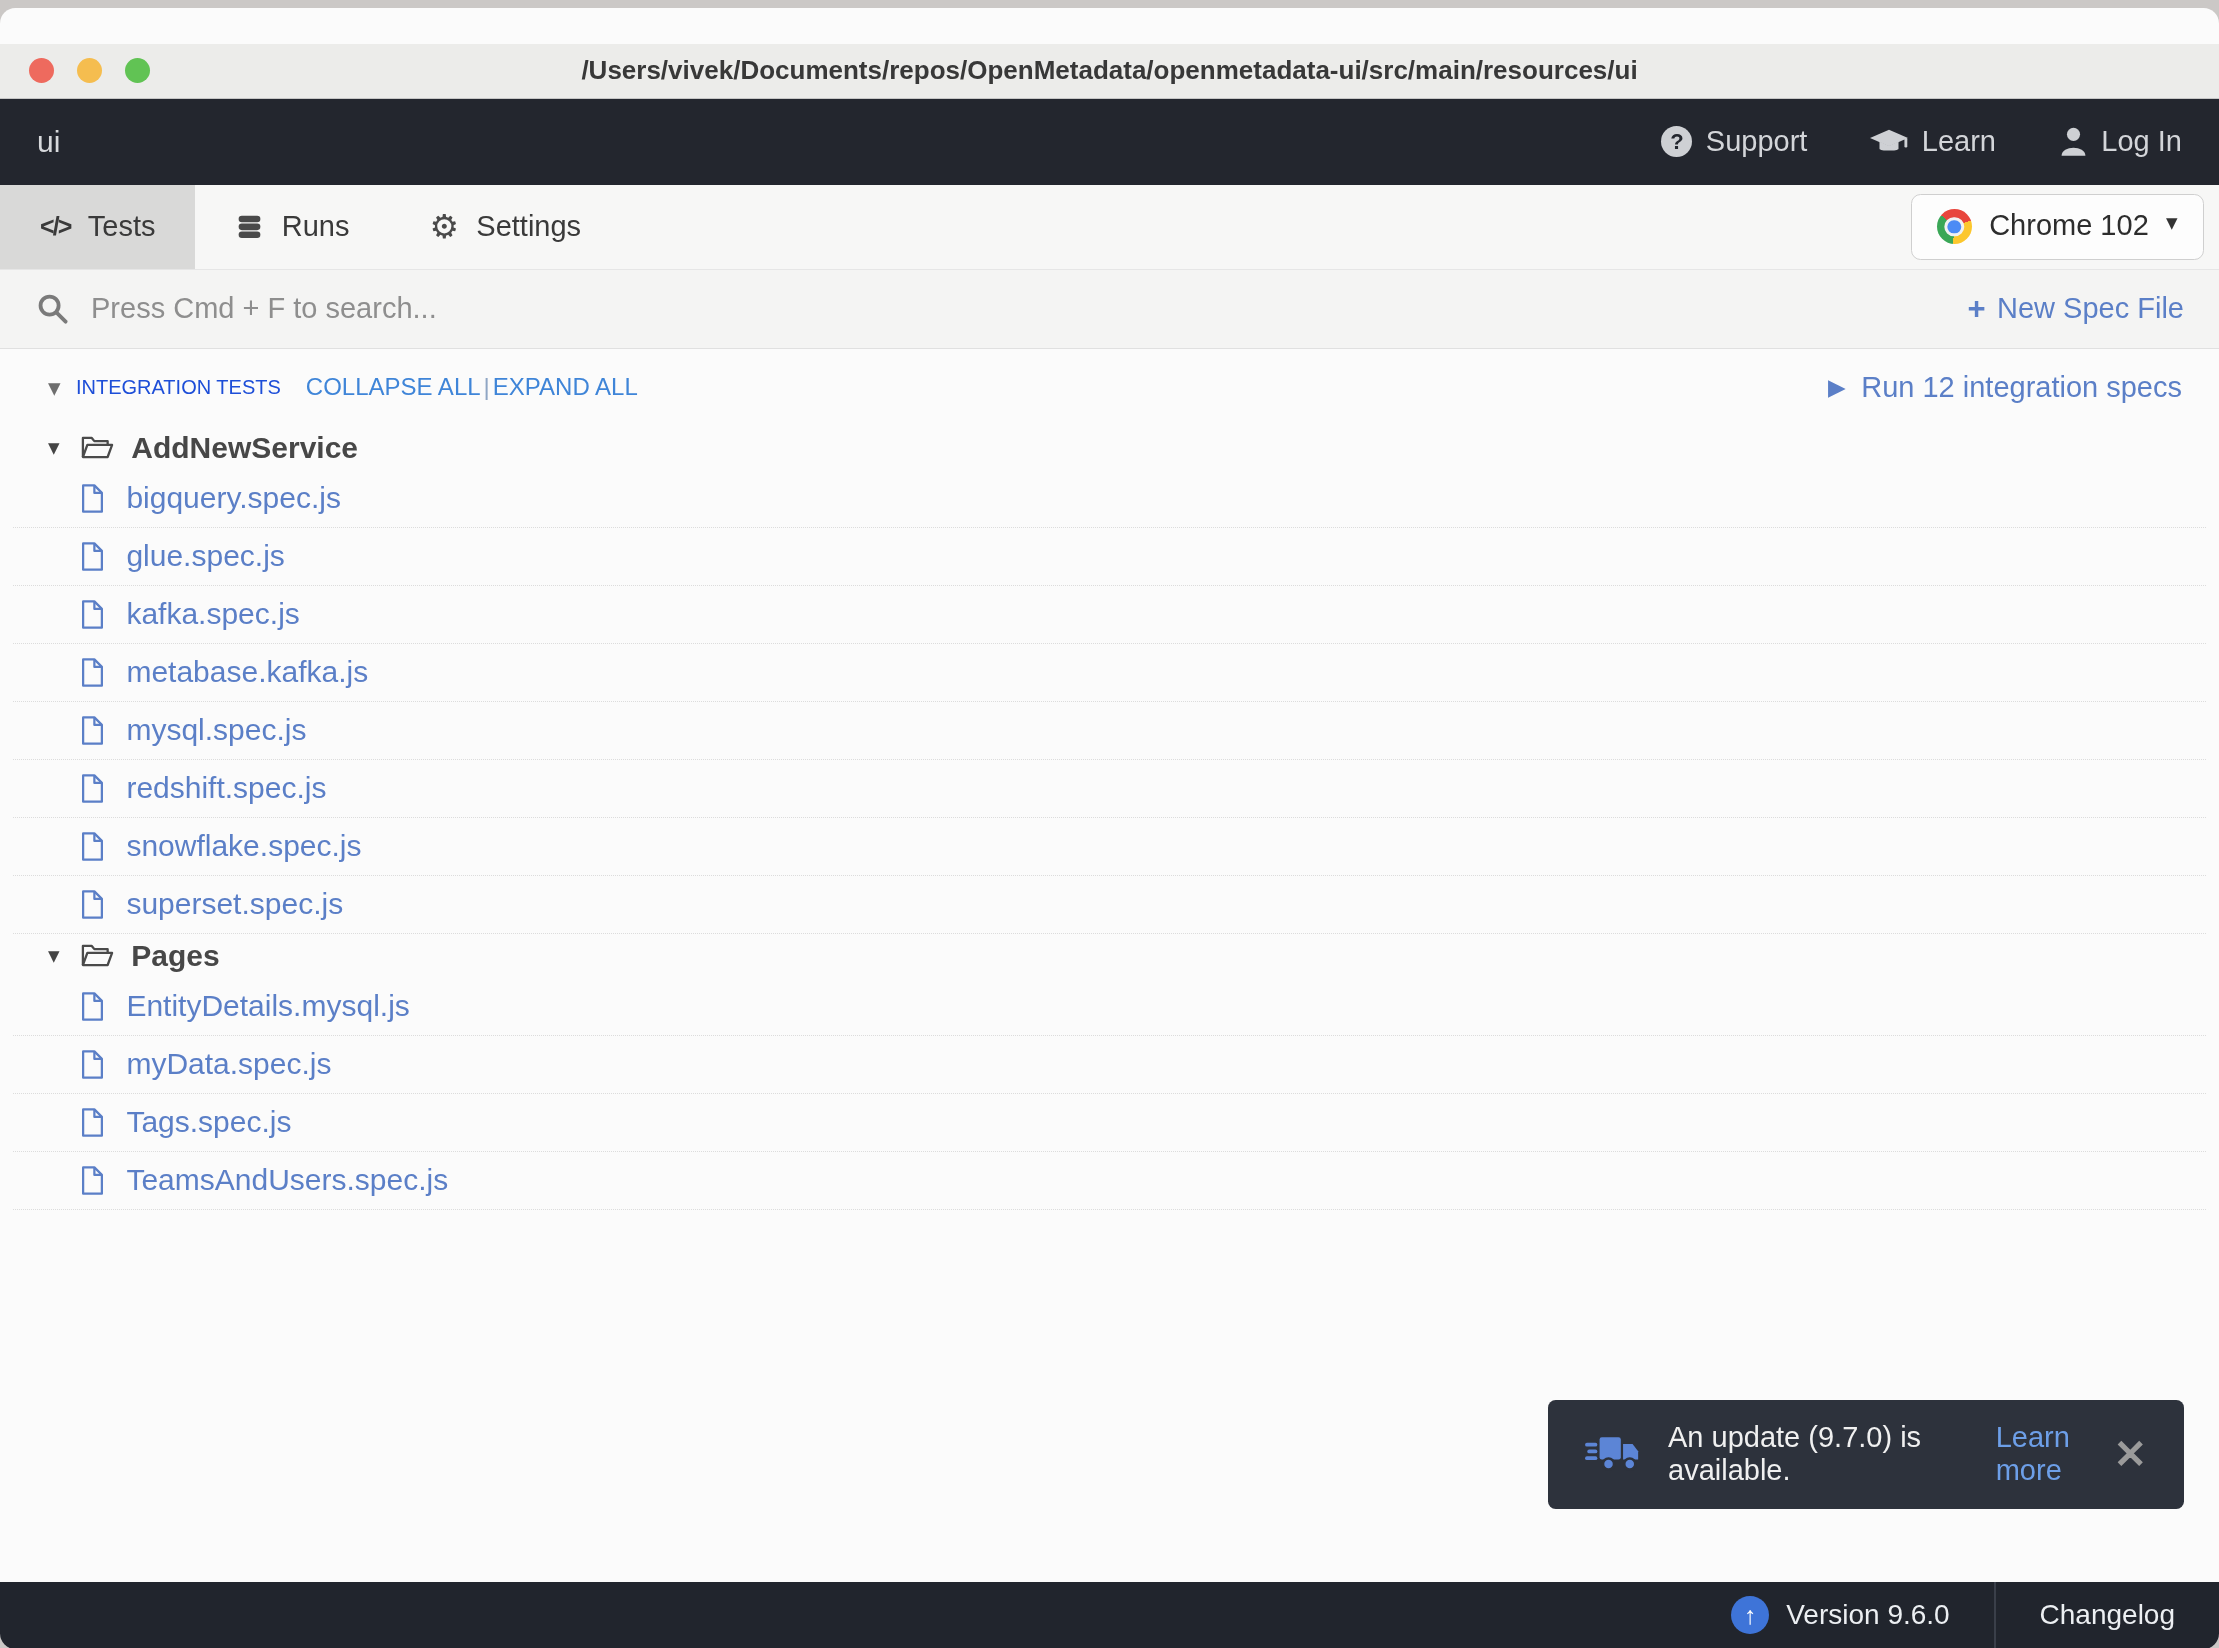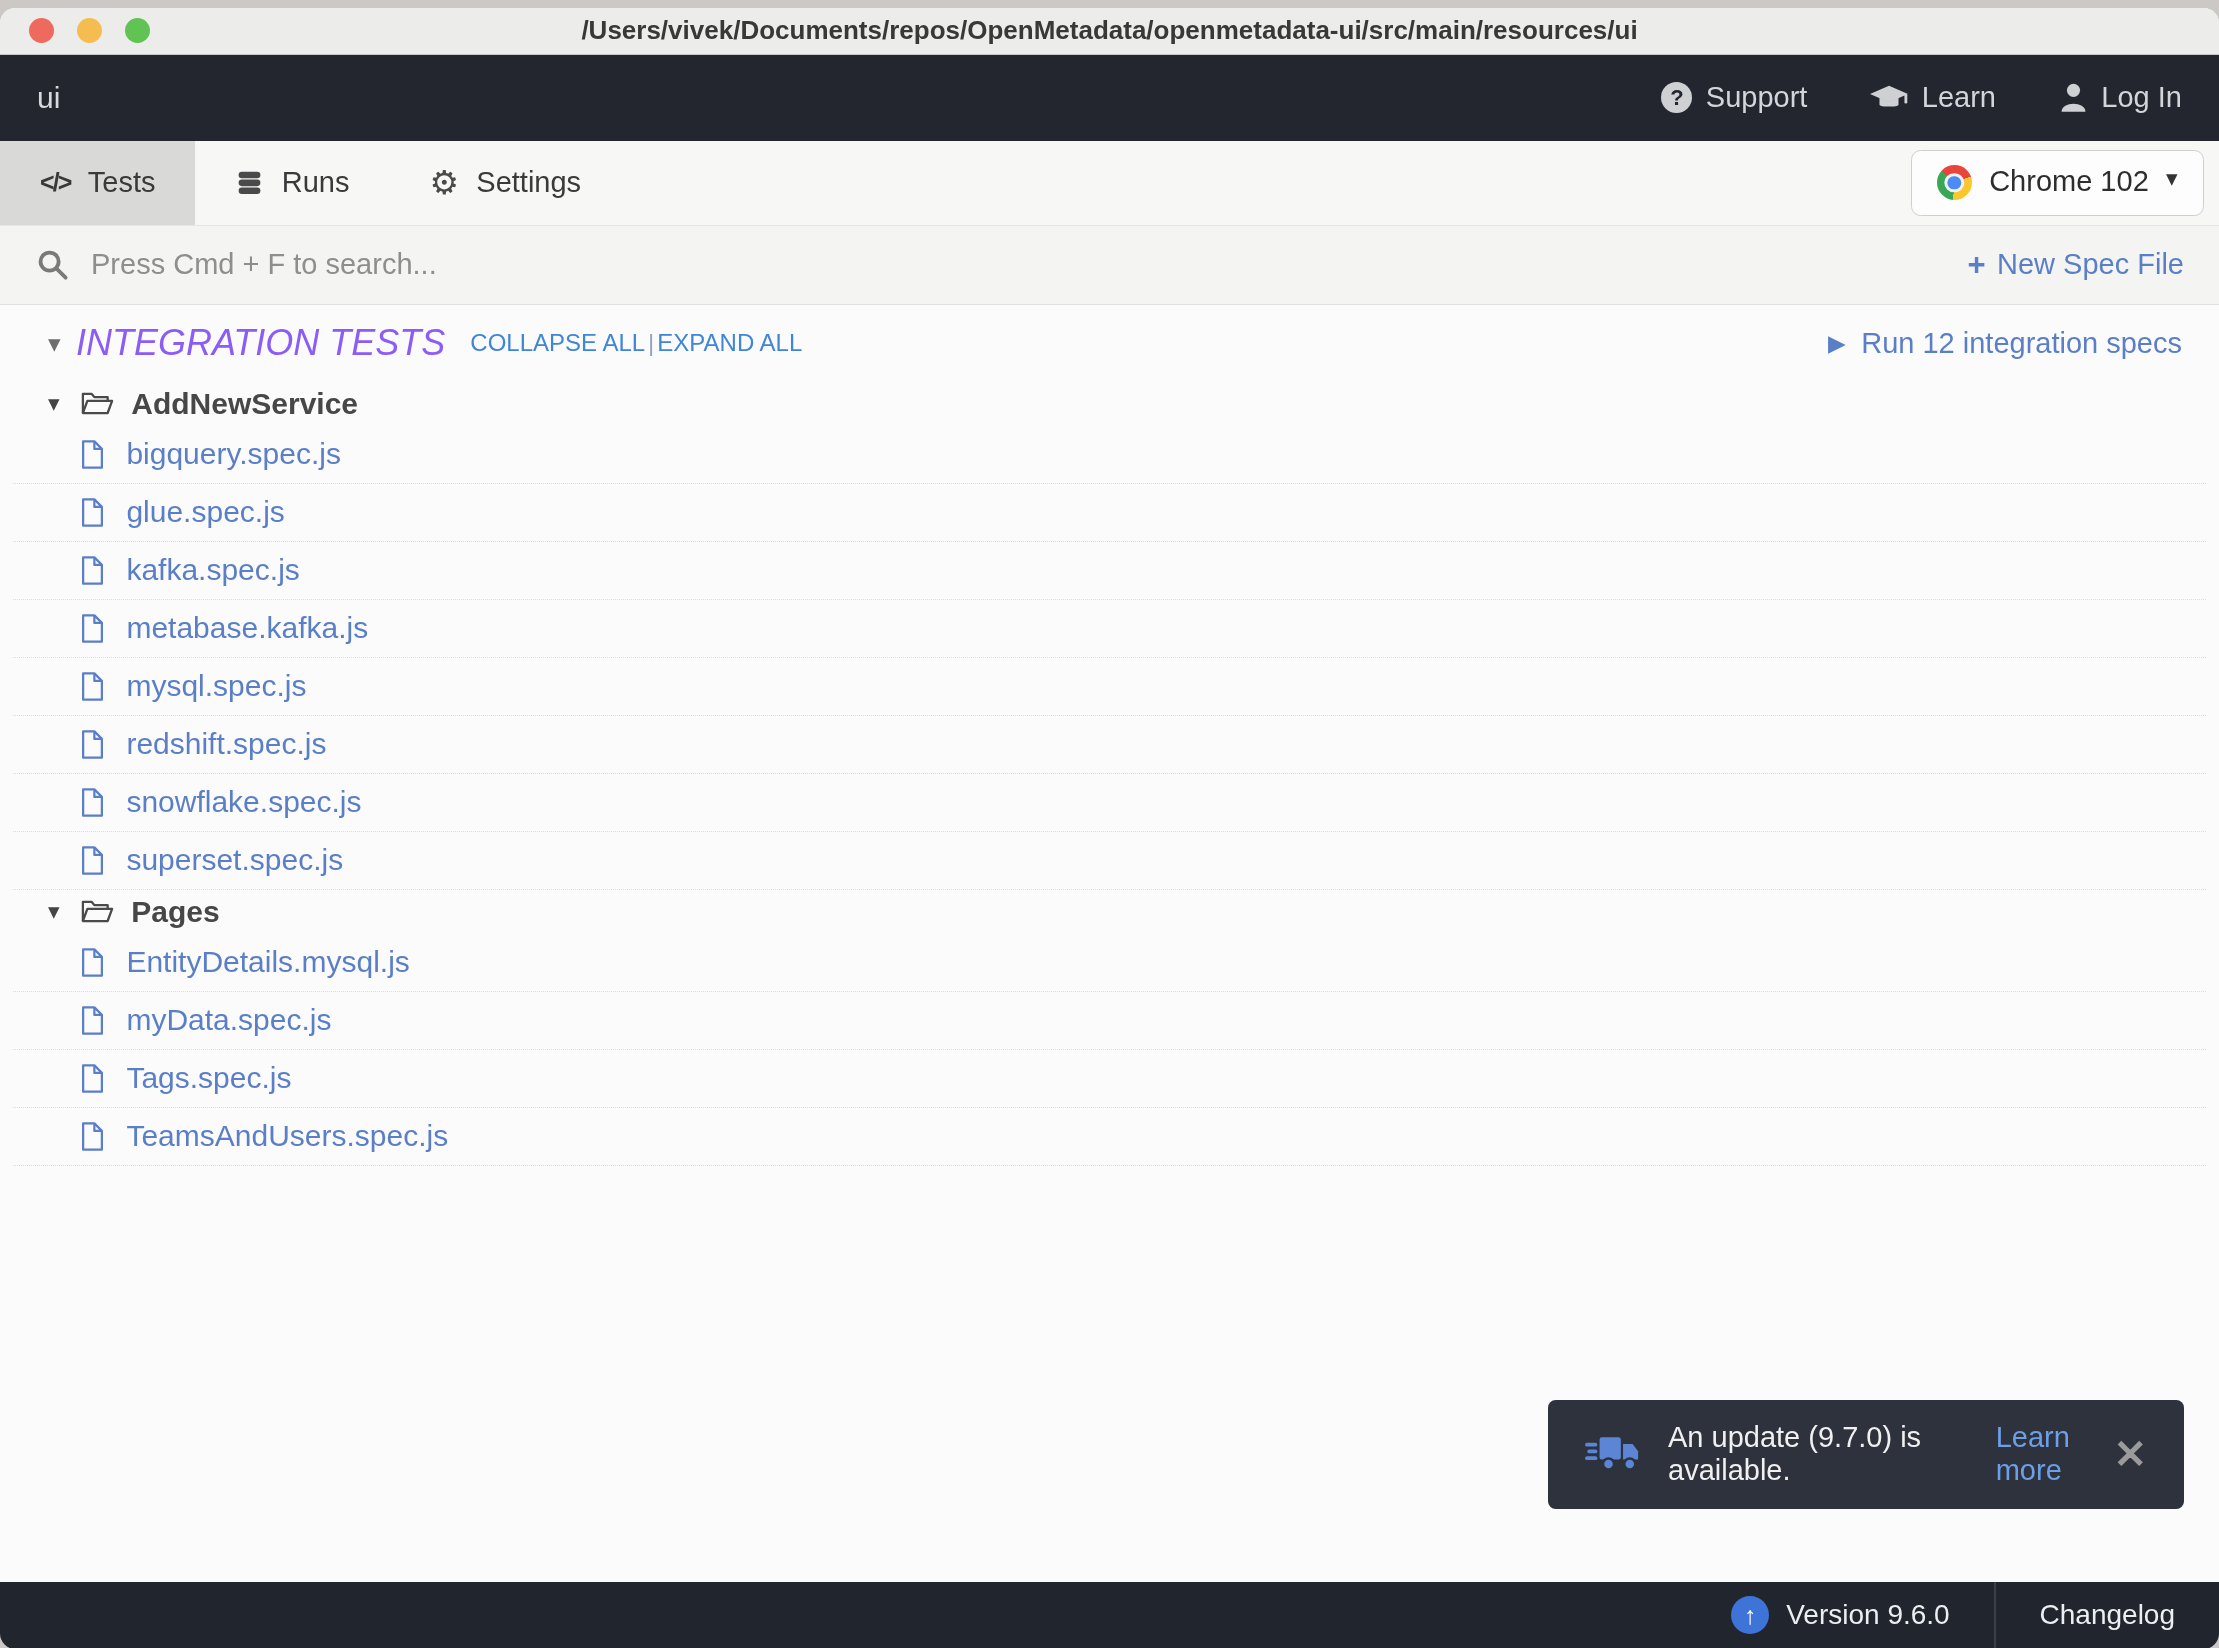--- a/index.html
+++ b/index.html
@@ -13,24 +13,24 @@
   .window {
     position: absolute; top: 7.7px; left: 0;
     width: 2219px; height: 1641px;
     border-radius: 15.4px;
     overflow: hidden;
     display: flex; flex-direction: column;
     background: #fbfbfb;
   }
   
   .titlebar {
-    height: 47px; background: #ececea;
+    height: 55px; background: #ececea;
     border-bottom: 1px solid #c6c6c6;
     display: flex; align-items: center; justify-content: center;
-    position: relative; flex: 0 0 auto;
+    position: relative; flex: 0 0 auto; margin-top: 36px;
   }
   .traffic { position: absolute; left: 29px; top: 0; height: 100%; display: flex; align-items: center; gap: 23px; }
   .light { width: 25px; height: 25px; border-radius: 50%; }
   .light.red { background: #ee6a5e; }
   .light.yellow { background: #f5bd4f; }
   .light.green { background: #61c354; }
   .title-path { font-size: 26px; font-weight: 700; color: #383838; }
   
   .appheader {
     height: 86px; background: #23262e; flex: 0 0 auto;
@@ -89,21 +89,21 @@
   .search-input::placeholder { color: #8e8e8e; }
   .new-spec {
     display: flex; align-items: center; gap: 11.5px;
     color: #5b7fc7; font-size: 29px; cursor: pointer; white-space: nowrap;
   }
   .plus-glyph { font-size: 31px; font-weight: 700; }
   
   .content { flex: 1; background: #fbfbfb; position: relative; overflow: hidden; }
   .section-header { height: 77px; display: flex; align-items: center; padding: 0 37px 0 48px; }
   .sh-caret { font-size: 25px; color: #6e6e6e; margin-right: 15.4px; }
-  .sh-title { font-size: 36px; color: #8b5cf6; font-style: italic; }
+  .sh-title { font-size: 20px; color: #1d4ed8; }
   .sh-links { display: flex; align-items: center; gap: 3px; margin-left: 25px; }
   .sh-link { font-size: 24px; color: #3f85d8; cursor: pointer; }
   .sh-pipe { font-size: 24px; color: #8fa6c4; }
   .run-link {
     margin-left: auto; display: flex; align-items: center; gap: 15.4px;
     color: #5b7fc7; font-size: 29px; cursor: pointer;
   }
   .play-glyph { font-size: 23px; }
   .folder-row {
     height: 44px; display: flex; align-items: center;

